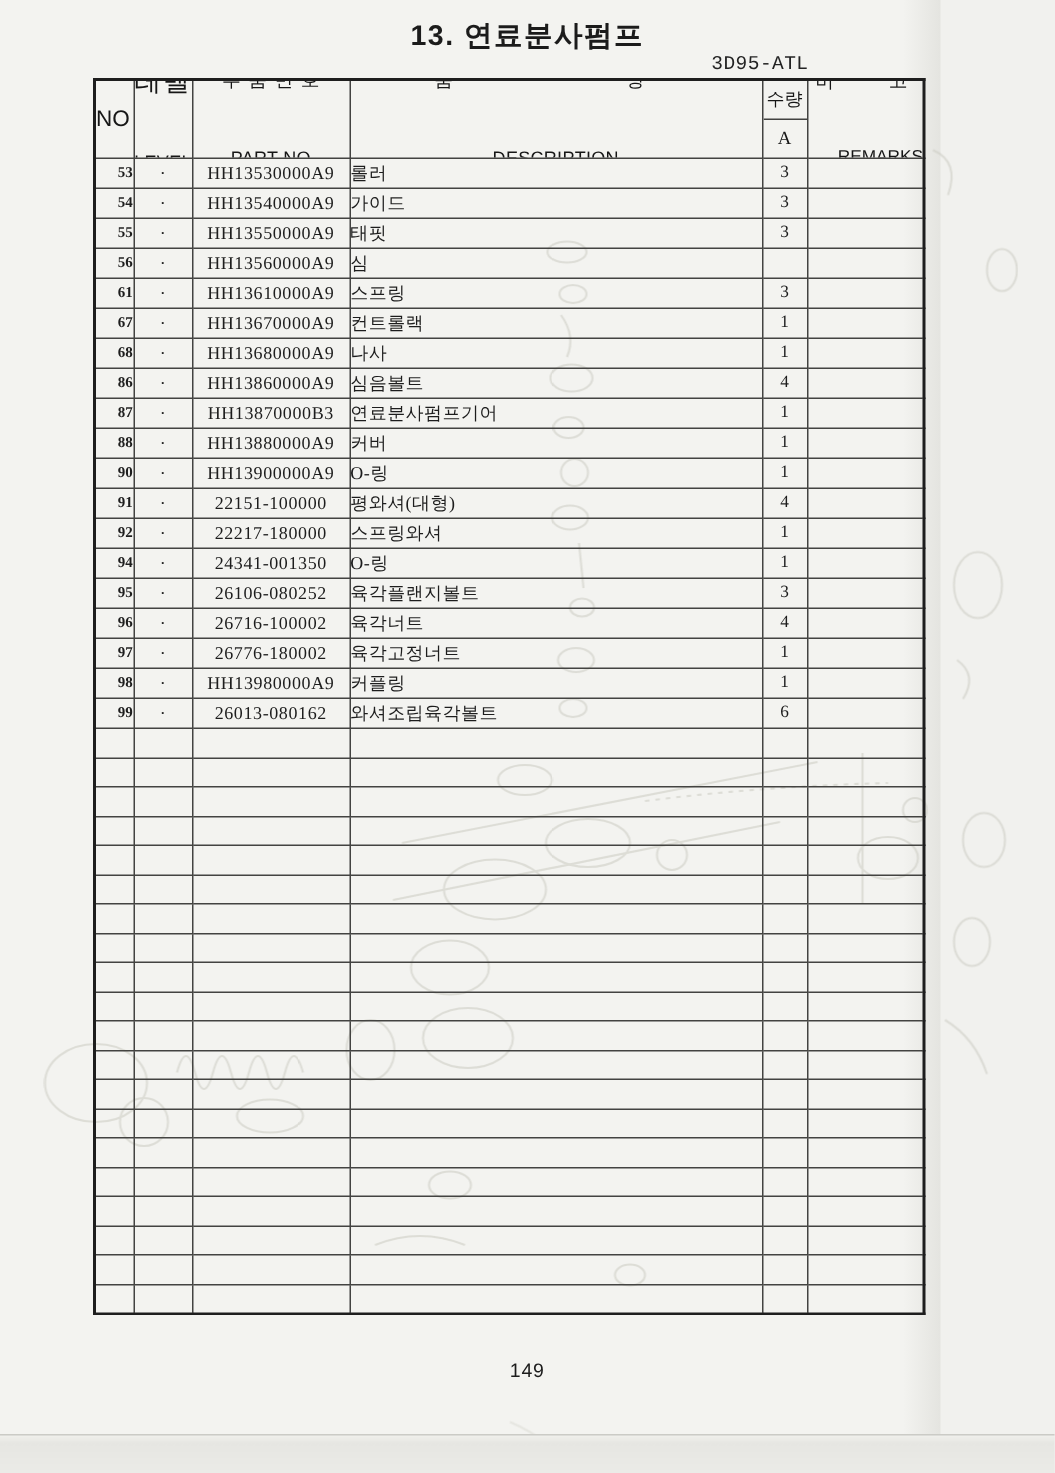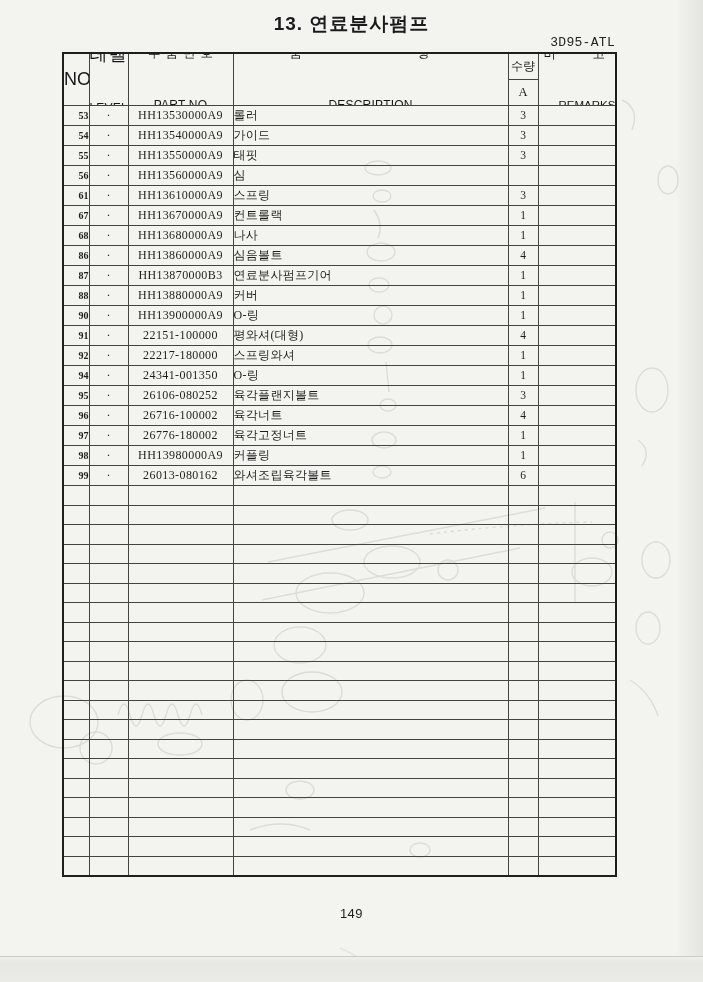--- a/index.html
+++ b/index.html
@@ -4,21 +4,21 @@
 <style>
   html,body{margin:0;padding:0;}
   body{
     width:703px;height:982px;
     background:#f1f1ee;
     font-family:"Liberation Serif", serif;
     position:relative;
     overflow:hidden;
   }
   .scan-page{
-    position:absolute;left:0;top:0;width:703px;height:982px;
+    position:absolute;left:0;top:0;width:627px;height:982px;
     background:
       linear-gradient(to right, rgba(0,0,0,0) 96%, rgba(210,210,204,.45) 100%),
       #f3f3f0;
   }
   
   .ghosts{position:absolute;left:0;top:0;z-index:0;pointer-events:none;}
   
   .doc-title{
     position:absolute;top:11px;left:0;width:703px;
     text-align:center;
@@ -51,21 +51,21 @@
     vertical-align:middle;
   }
   .hstack{display:flex;flex-direction:column;justify-content:center;height:51px;line-height:1.25;}
   .kr{font-size:18px;letter-spacing:1px;text-align:center;}
   .kr-spaced{font-size:12.5px;letter-spacing:5px;text-align:center;text-indent:5px;}
   .kr-spread{display:flex;justify-content:space-between;font-size:12.5px;}
   .spread-desc{padding:0 78px 0 56px;}
   .spread-rem{padding:0 10px 0 5px;}
   .en{font-size:12px;text-align:center;letter-spacing:.2px;margin-top:36px;}
   .en-left{text-align:left;padding-left:20px;letter-spacing:0;font-size:11.5px;}
-  .th-no{font-size:18px;text-align:left;}
+  .th-no{font-size:15px;text-align:left;}
   
   .qty-split{display:flex;flex-direction:column;height:51px;font-family:Liberation Serif, serif;}
   .qty-split .top{flex:1;display:flex;align-items:center;justify-content:center;font-size:12px;letter-spacing:0;}
   .qty-split .bot{flex:1;display:flex;align-items:center;justify-content:center;border-top:1px solid #434341;font-size:12.5px;}
   
   tbody tr{height:19.5px;}
   td{font-size:12px;color:#1d1d1d;vertical-align:middle;line-height:19px;}
   td.no{text-align:right;font-weight:600;font-size:10px;}
   td.level{text-align:center;font-size:12px;}
   td.partno{text-align:center;letter-spacing:.4px;font-size:12px;}

